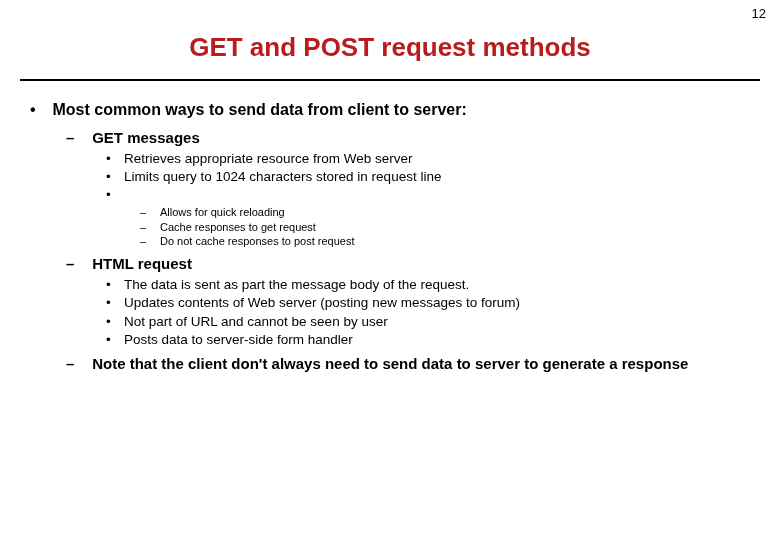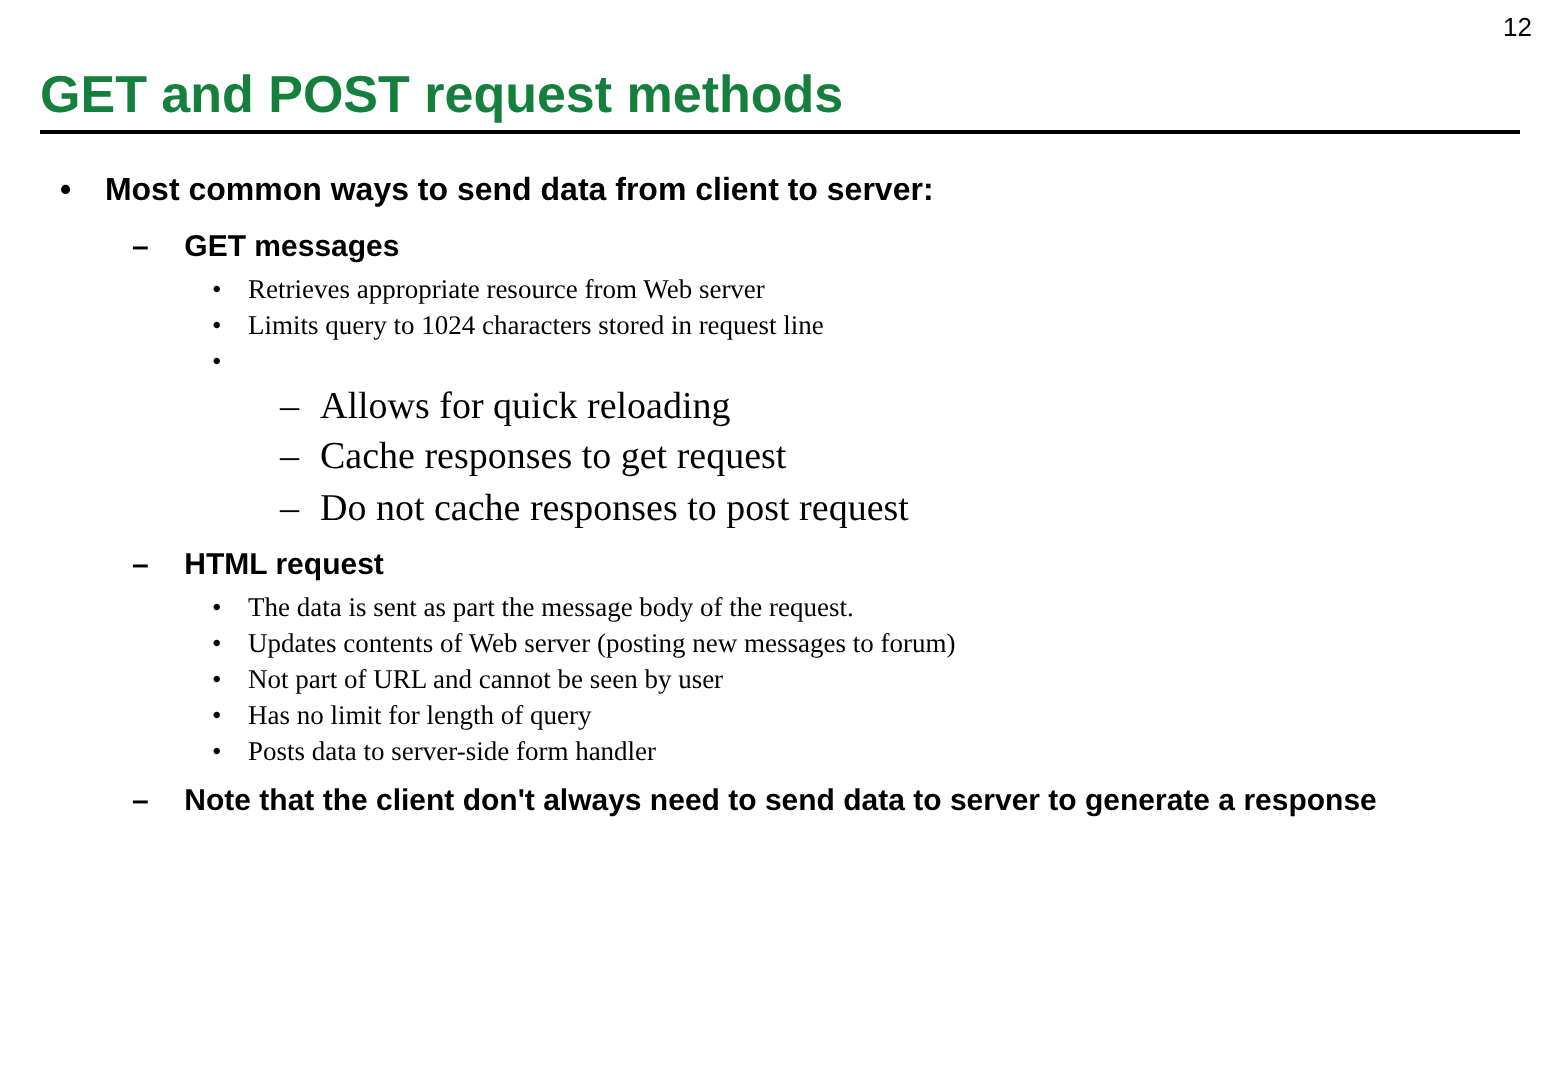--- a/index.html
+++ b/index.html
@@ -12,26 +12,26 @@
     position: relative;
     padding: 10px 20px 20px 20px;
   }
   .page-num {
     position: absolute;
     top: 6px;
     right: 14px;
     font-size: 13px;
   }
   .title {
-    text-align: left;
-    color: #15803d;
+    text-align: center;
+    color: #b91c1c;
     font-weight: bold;
     font-size: 26px;
     margin-top: 22px;
-    margin-bottom: 2px;
+    margin-bottom: 16px;
   }
   .rule {
     border: none;
     border-top: 2px solid #000;
     margin: 0 0 20px 0;
   }
   .content {
     padding-left: 10px;
   }
   ul { list-style: none; }
@@ -66,32 +66,31 @@
   }
   .lvl3 {
     padding-left: 40px;
     font-weight: normal;
     margin-top: 4px;
   }
   .lvl3 > li {
     font-size: 13.5px;
     font-weight: normal;
     line-height: 1.35;
-    font-family: Liberation Serif, serif;
   }
   .lvl3 > li::before {
     content: "•";
     display: inline-block;
     width: 18px;
   }
   .lvl4 {
     padding-left: 34px;
   }
   .lvl4 > li {
-    font-size: 19px;
+    font-size: 11px;
     font-weight: normal;
     line-height: 1.35;
   }
   .lvl4 > li::before {
     content: "–";
     display: inline-block;
     width: 20px;
   }
 </style>
 </head>
@@ -120,21 +119,20 @@
               </ul>
             </li>
           </ul>
         </li>
         <li>
           <span>HTML request</span>
           <ul class="lvl3">
             <li><span>The data is sent as part the message body of the request.</span></li>
             <li><span>Updates contents of Web server (posting new messages to forum)</span></li>
             <li><span>Not part of URL and cannot be seen by user</span></li>
-            <li><span>Has no limit for length of query</span></li>
             <li><span>Posts data to server-side form handler</span></li>
           </ul>
         </li>
         <li class="note">
           <span>Note that the client don't always need to send data to server to generate a response</span>
         </li>
       </ul>
     </li>
   </ul>
 </div>

